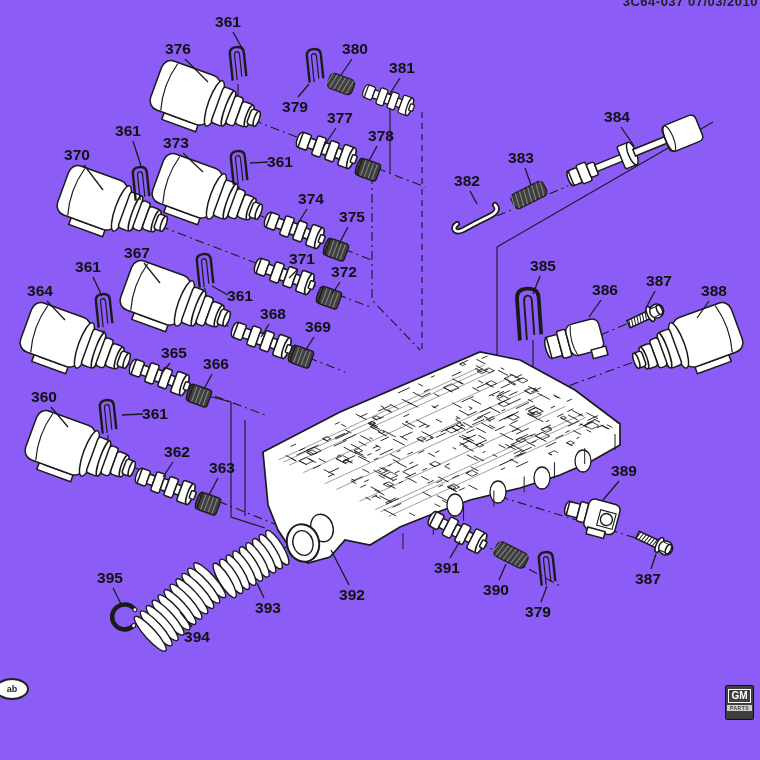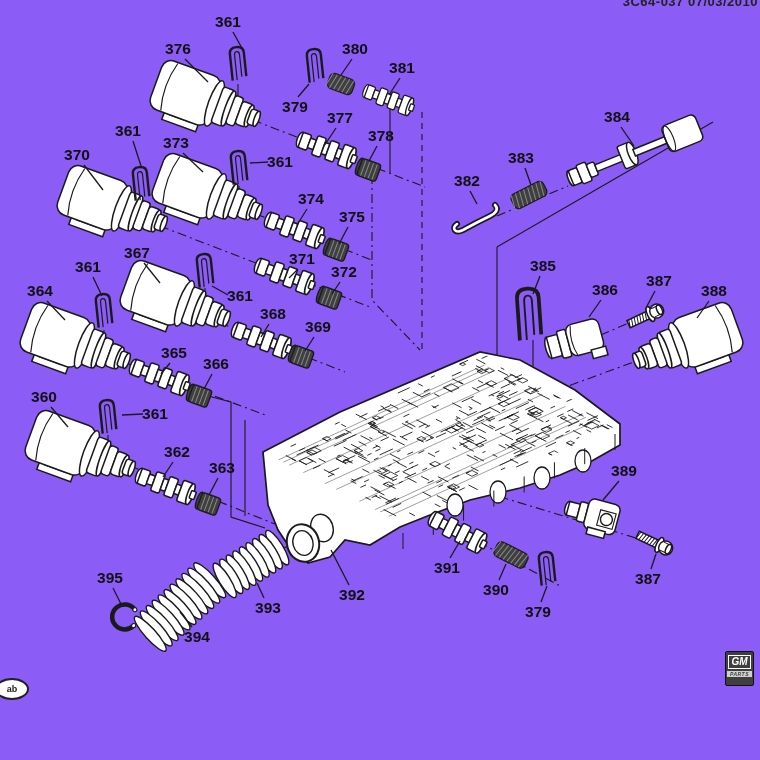--- a/index.html
+++ b/index.html
@@ -4,23 +4,23 @@
 <style>
   html,body{margin:0;padding:0;background:#fff;}
   #stage{position:relative;width:760px;height:760px;overflow:hidden;background:#8b5cf6;
          font-family:"Liberation Sans",sans-serif;}
   #doc-ref{position:absolute;top:-6px;right:2px;font-size:13px;font-weight:bold;color:#222;
            letter-spacing:.5px;white-space:nowrap;}
   #diagram-svg{position:absolute;left:0;top:0;}
   #ab-logo{position:absolute;left:-5px;top:678px;width:30px;height:18px;border:2px solid #222;
            border-radius:50%;display:flex;align-items:center;justify-content:center;
            font-size:9px;font-weight:bold;color:#222;background:#fff;}
-  #gm-logo{position:absolute;left:725px;top:651px;width:27px;height:33px;background:#3f3f3f;
+  #gm-logo{position:absolute;left:725px;top:685px;width:27px;height:33px;background:#3f3f3f;
            border:1px solid #111;border-radius:2px;display:flex;flex-direction:column;
-           align-items:center;justify-content:flex-start;font-style:italic;}
+           align-items:center;justify-content:flex-start;}
   #gm-logo .gm-box{margin-top:3px;border:1px solid #fff;padding:0 2px;color:#fff;
            font-size:10px;font-weight:bold;line-height:12px;}
   #gm-logo .gm-sub{margin-top:2px;background:#cfcfcf;color:#3f3f3f;font-size:5px;
            font-weight:bold;line-height:6px;padding:0 3px;letter-spacing:.5px;}
 </style>
 </head>
 <body>
 
 <div id="stage">
   <div id="doc-ref">3C64-037 07/03/2010</div>

